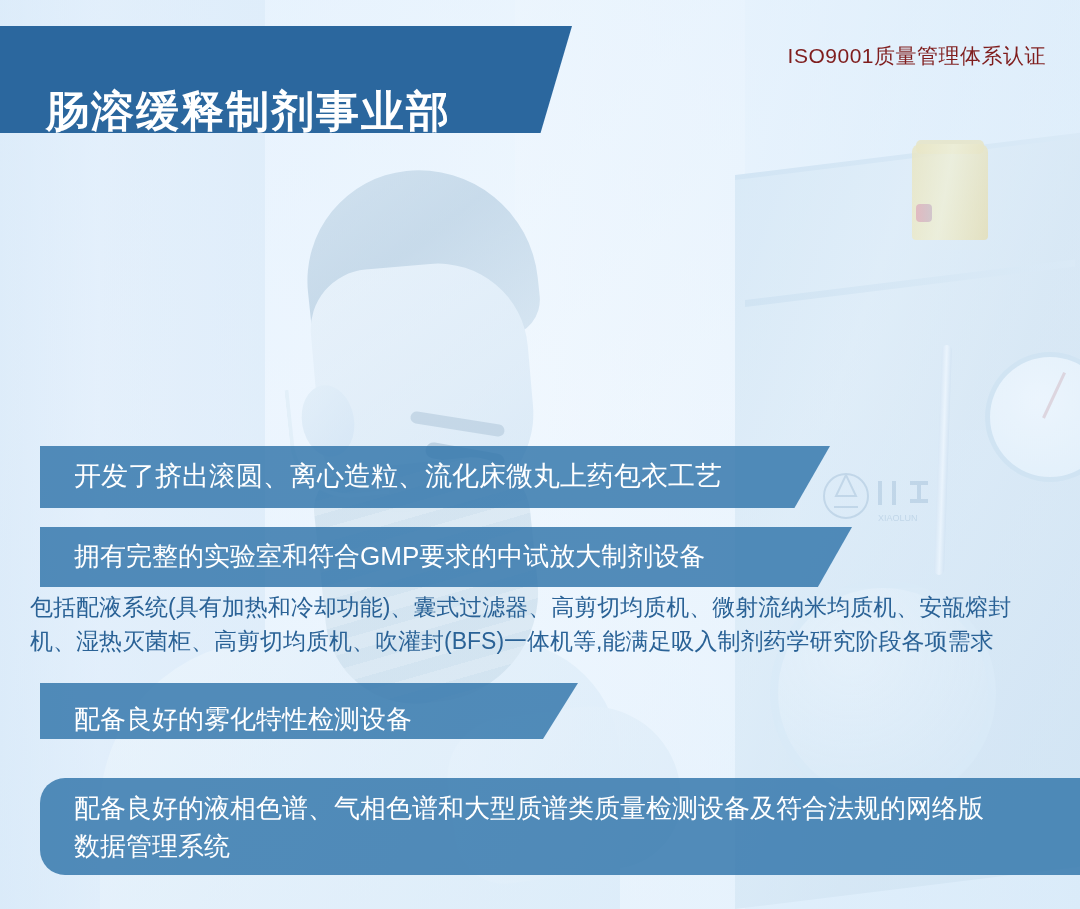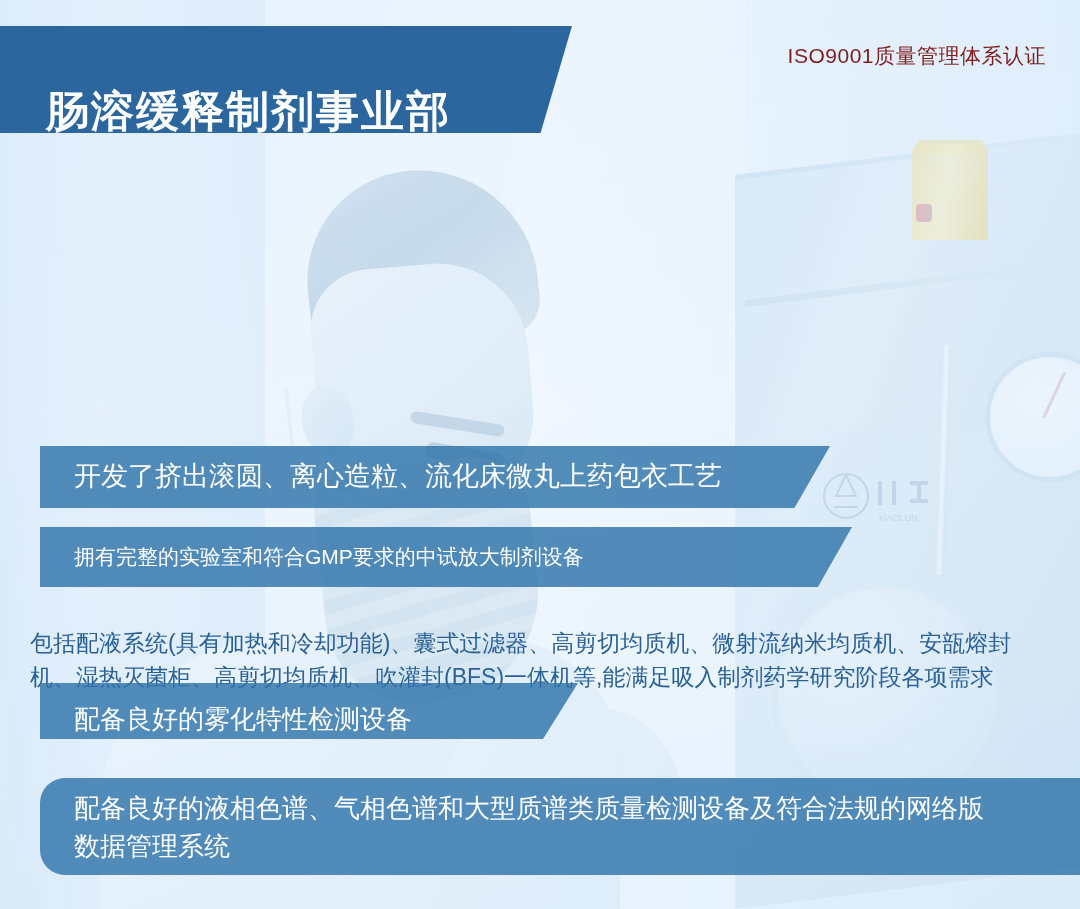--- a/index.html
+++ b/index.html
@@ -167,34 +167,34 @@
     position:absolute;left:0;
     background:rgba(47,116,169,.82);
     display:flex;align-items:center;margin-left:40px;
   }
   .bar-text{
     color:#ffffff;margin-left:34px;white-space:nowrap;line-height:1.45;
   }
   .bar.b1{top:446px;width:790px;height:62px;clip-path:polygon(0 0,100% 0,95.5% 100%,0 100%);}
   .bar.b1 .bar-text{font-size:27px;}
   .bar.b2{top:527px;width:812px;height:60px;clip-path:polygon(0 0,100% 0,95.8% 100%,0 100%);}
-  .bar.b2 .bar-text{font-size:21px;}
+  .bar.b2 .bar-text{font-size:26px;}
   .bar.b3{top:683px;width:538px;height:56px;clip-path:polygon(0 0,100% 0,93.5% 100%,0 100%);align-items:flex-end;}
   .bar.b3 .bar-text{font-size:26px;}
   .bar.b4{
     top:778px;width:1080px;height:97px;clip-path:polygon(0 0,100% 0,98.6% 100%,0 100%);
     align-items:flex-start;
     border-radius:25px;
   }
   .bar.b4 .bar-text{font-size:26px;margin-top:12px;white-space:normal;width:990px;}
   .bar.b4 .bar-text .ln{display:block;}
 
   
   .para{
-    position:absolute;left:30px;top:626px;width:1030px;
+    position:absolute;left:30px;top:590px;width:1030px;
     color:#2a6296;font-size:23px;line-height:1.48;
   }
   .para .ln{display:block;white-space:nowrap;}
 </style>
 </head>
 <body>
 
 <div class="slide">
 
   <div class="photo">

